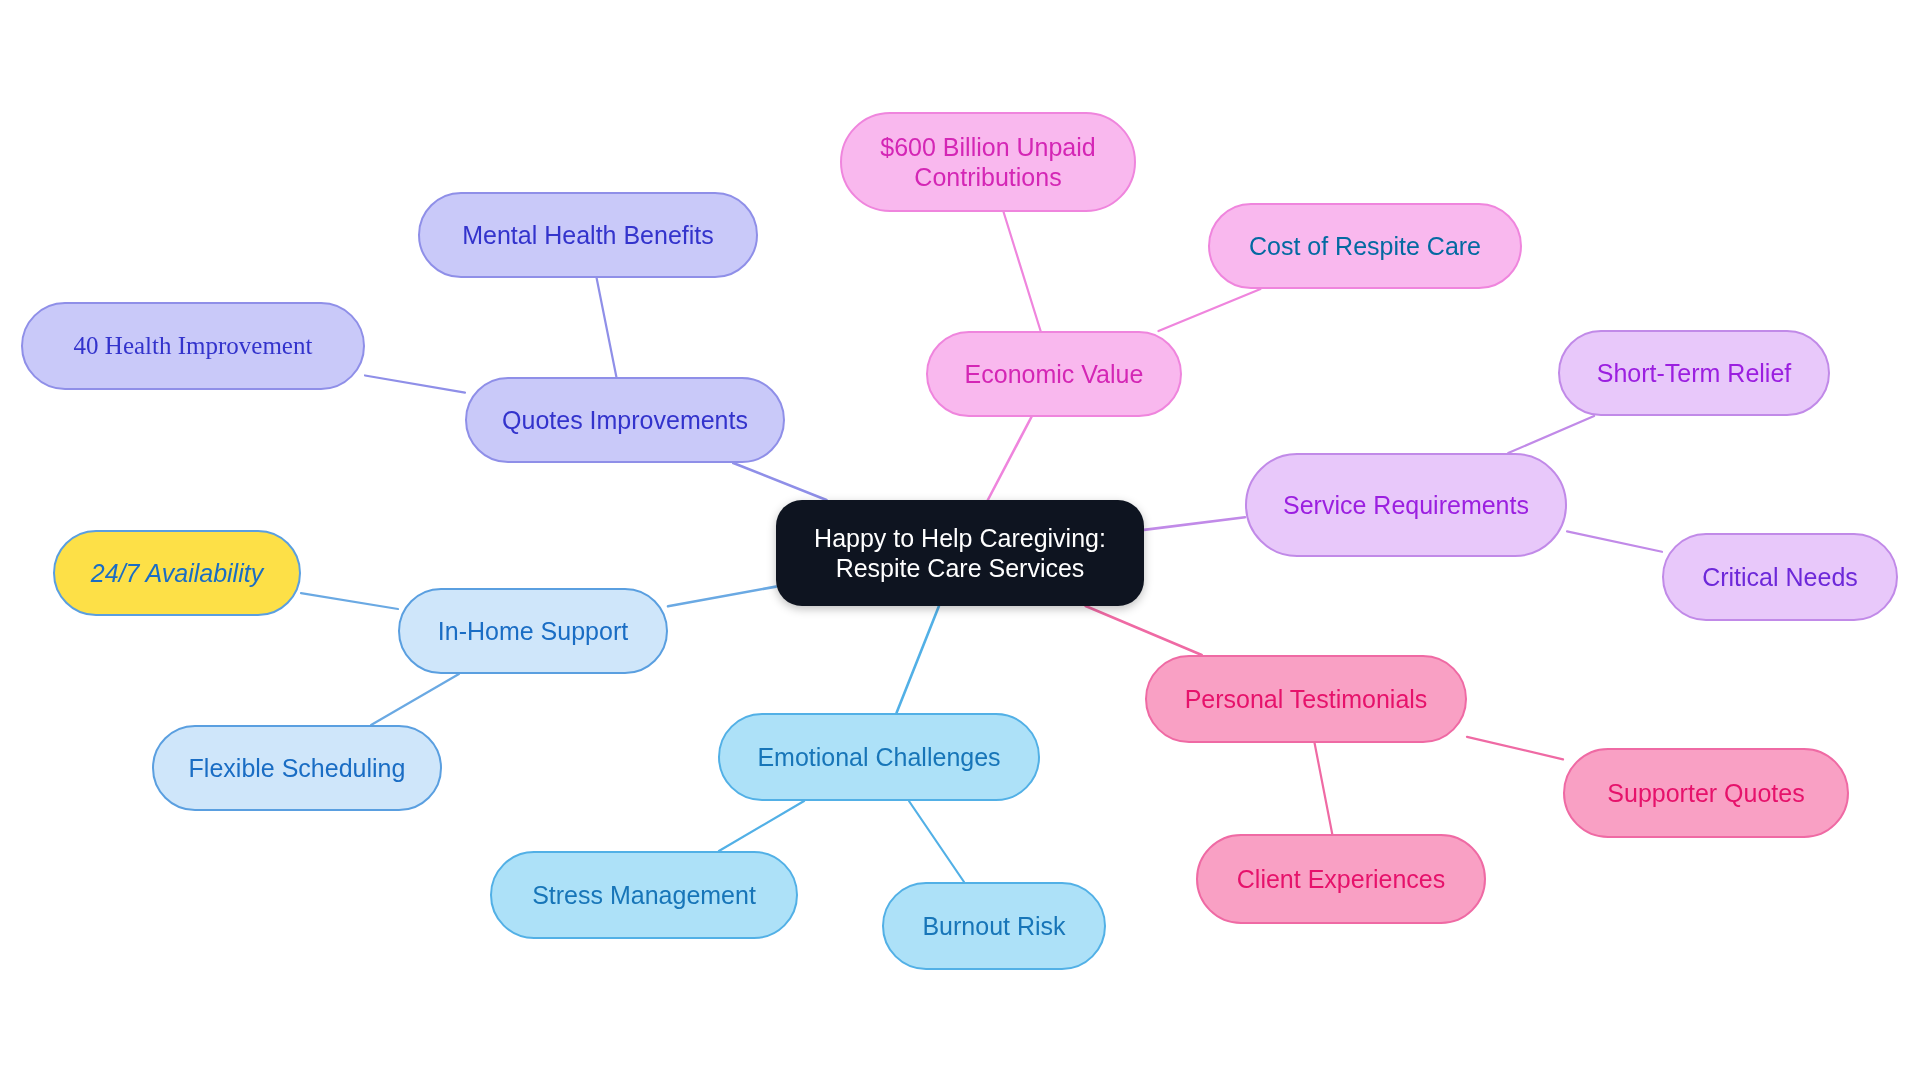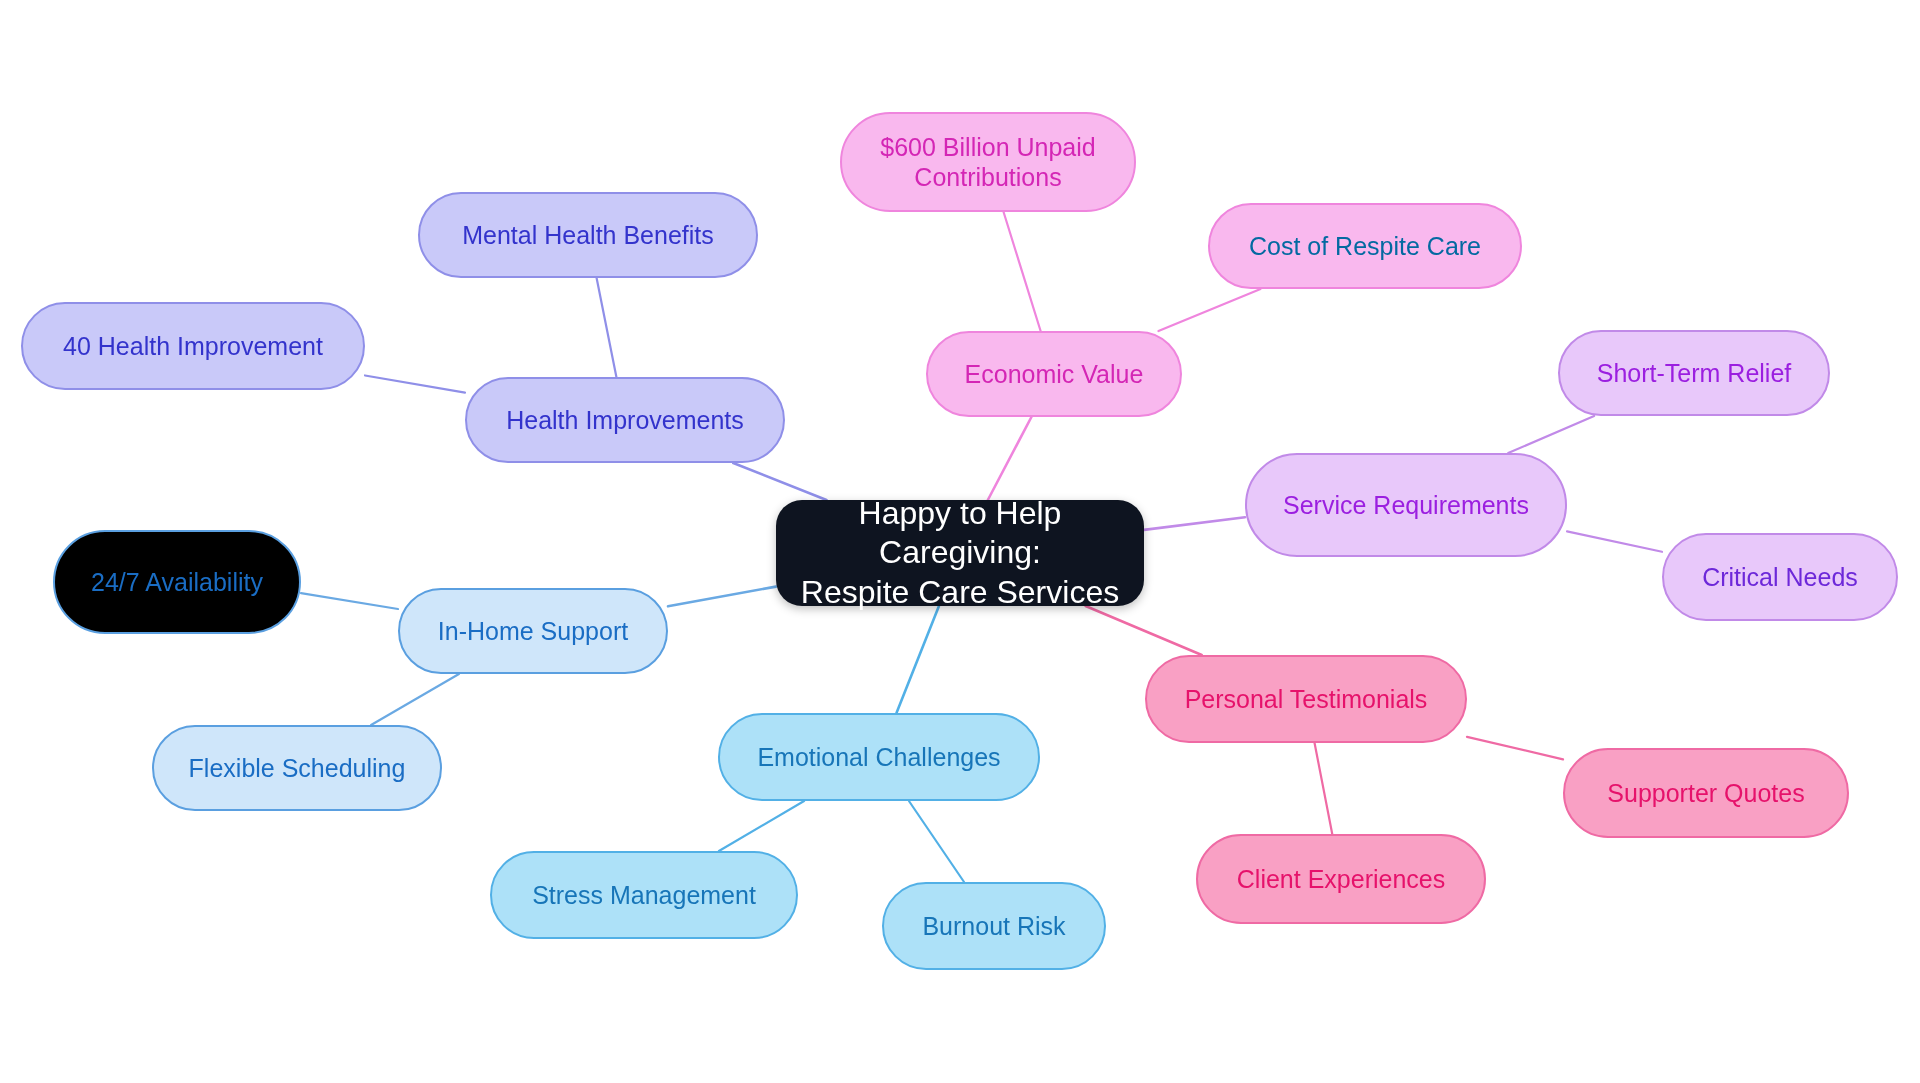--- a/index.html
+++ b/index.html
@@ -65,27 +65,27 @@
       <line x1="1040.6132075471698" y1="331" x2="1003.566037735849" y2="212" stroke="#ef85dd" stroke-width="2.2" stroke-linecap="round"></line>
       <line x1="1158.4765625" y1="331" x2="1260.5234375" y2="289" stroke="#ef85dd" stroke-width="2.2" stroke-linecap="round"></line>
       <line x1="1144" y1="529.896860986547" x2="1245" y2="517.2152466367713" stroke="#c18ae8" stroke-width="2.6" stroke-linecap="round"></line>
       <line x1="1508.1935483870968" y1="453" x2="1594.1290322580644" y2="416" stroke="#c18ae8" stroke-width="2.2" stroke-linecap="round"></line>
       <line x1="1567" y1="531.4385026737968" x2="1662" y2="551.75935828877" stroke="#c18ae8" stroke-width="2.2" stroke-linecap="round"></line>
       <line x1="1085.6027397260275" y1="606" x2="1201.7260273972602" y2="655" stroke="#ef6aa4" stroke-width="2.6" stroke-linecap="round"></line>
       <line x1="1467" y1="736.835" x2="1563" y2="759.395" stroke="#ef6aa4" stroke-width="2.2" stroke-linecap="round"></line>
       <line x1="1314.5555555555557" y1="743" x2="1332.25" y2="834" stroke="#ef6aa4" stroke-width="2.2" stroke-linecap="round"></line>
     </svg>
   <div id="nodes">
-      <div class="node root" style="left: 776px; top: 500px; width: 368px; height: 106px; font-size: 32px; background: rgb(14, 20, 32); color: rgb(255, 255, 255);"><span class="node-label">Happy to Help Caregiving:
+      <div class="node root" style="left: 776px; top: 500px; width: 368px; height: 106px; font-size: 25px; background: rgb(14, 20, 32); color: rgb(255, 255, 255);"><span class="node-label">Happy to Help Caregiving:
 Respite Care Services</span></div>
-      <div class="node" style="left: 465px; top: 377px; width: 320px; height: 86px; font-size: 25px; background: rgb(201, 201, 249); color: rgb(51, 51, 204); border-color: rgb(143, 143, 232);"><span class="node-label">Health Improvements</span></div>
+      <div class="node" style="left: 465px; top: 377px; width: 320px; height: 86px; font-size: 25px; background: rgb(201, 201, 249); color: rgb(51, 51, 204); border-color: rgb(143, 143, 232);"><span class="node-label">Quotes Improvements</span></div>
       <div class="node" style="left: 418px; top: 192px; width: 340px; height: 86px; font-size: 25px; background: rgb(201, 201, 249); color: rgb(51, 51, 204); border-color: rgb(143, 143, 232);"><span class="node-label">Mental Health Benefits</span></div>
-      <div class="node" style="left: 21px; top: 302px; width: 344px; height: 88px; font-size: 25px; background: rgb(201, 201, 249); color: rgb(51, 51, 204); border-color: rgb(143, 143, 232);"><span class="node-label">40 Health Improvement</span></div>
+      <div class="node" style="left: 21px; top: 302px; width: 344px; height: 88px; font-size: 25px; background: rgb(201, 201, 249); color: rgb(51, 51, 204); border-color: rgb(143, 143, 232); font-family: Liberation Serif, serif;"><span class="node-label">40 Health Improvement</span></div>
       <div class="node" style="left: 398px; top: 588px; width: 270px; height: 86px; font-size: 25px; background: rgb(207, 230, 250); color: rgb(26, 109, 196); border-color: rgb(90, 159, 224);"><span class="node-label">In-Home Support</span></div>
-      <div class="node" style="left: 53px; top: 530px; width: 248px; height: 104px; font-size: 25px; background: #000000; color: rgb(26, 109, 196); border-color: rgb(90, 159, 224);"><span class="node-label">24/7 Availability</span></div>
+      <div class="node" style="left: 53px; top: 530px; width: 248px; height: 86px; font-size: 25px; background: #fde047; color: rgb(26, 109, 196); border-color: rgb(90, 159, 224); font-style: italic;"><span class="node-label">24/7 Availability</span></div>
       <div class="node" style="left: 152px; top: 725px; width: 290px; height: 86px; font-size: 25px; background: rgb(207, 230, 250); color: rgb(26, 109, 196); border-color: rgb(90, 159, 224);"><span class="node-label">Flexible Scheduling</span></div>
       <div class="node" style="left: 718px; top: 713px; width: 322px; height: 88px; font-size: 25px; background: rgb(173, 225, 248); color: rgb(23, 117, 184); border-color: rgb(82, 176, 230);"><span class="node-label">Emotional Challenges</span></div>
       <div class="node" style="left: 490px; top: 851px; width: 308px; height: 88px; font-size: 25px; background: rgb(173, 225, 248); color: rgb(23, 117, 184); border-color: rgb(82, 176, 230);"><span class="node-label">Stress Management</span></div>
       <div class="node" style="left: 882px; top: 882px; width: 224px; height: 88px; font-size: 25px; background: rgb(173, 225, 248); color: rgb(23, 117, 184); border-color: rgb(82, 176, 230);"><span class="node-label">Burnout Risk</span></div>
       <div class="node" style="left: 926px; top: 331px; width: 256px; height: 86px; font-size: 25px; background: rgb(249, 184, 238); color: rgb(212, 38, 181); border-color: rgb(239, 133, 221);"><span class="node-label">Economic Value</span></div>
       <div class="node" style="left: 840px; top: 112px; width: 296px; height: 100px; font-size: 25px; background: rgb(249, 184, 238); color: rgb(212, 38, 181); border-color: rgb(239, 133, 221);"><span class="node-label">$600 Billion Unpaid
 Contributions</span></div>
       <div class="node" style="left: 1208px; top: 203px; width: 314px; height: 86px; font-size: 25px; background: rgb(249, 184, 238); color: #0369a1; border-color: rgb(239, 133, 221);"><span class="node-label">Cost of Respite Care</span></div>
       <div class="node" style="left: 1245px; top: 453px; width: 322px; height: 104px; font-size: 25px; background: rgb(232, 200, 250); color: rgb(155, 31, 224); border-color: rgb(193, 138, 232);"><span class="node-label">Service Requirements</span></div>
       <div class="node" style="left: 1558px; top: 330px; width: 272px; height: 86px; font-size: 25px; background: rgb(232, 200, 250); color: rgb(155, 31, 224); border-color: rgb(193, 138, 232);"><span class="node-label">Short-Term Relief</span></div>

